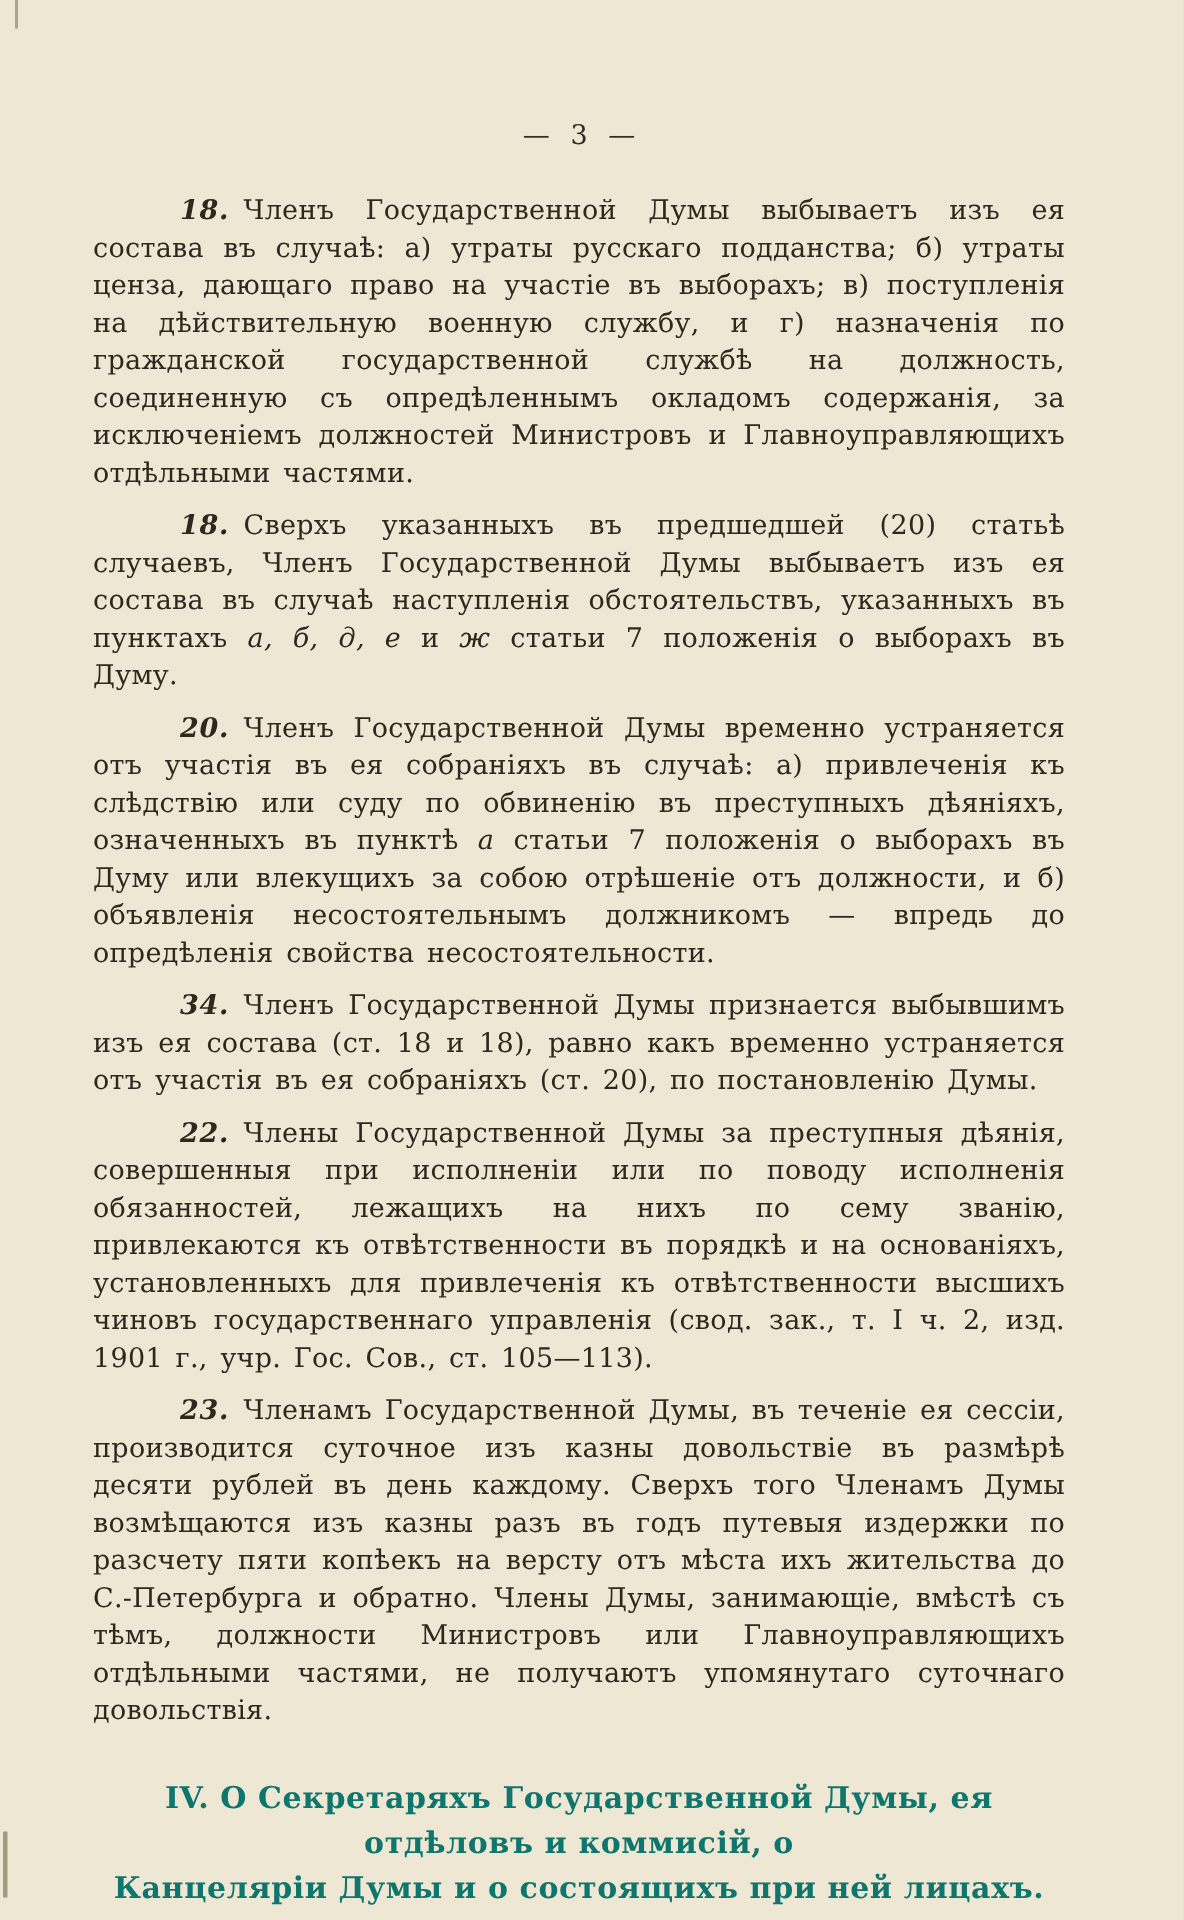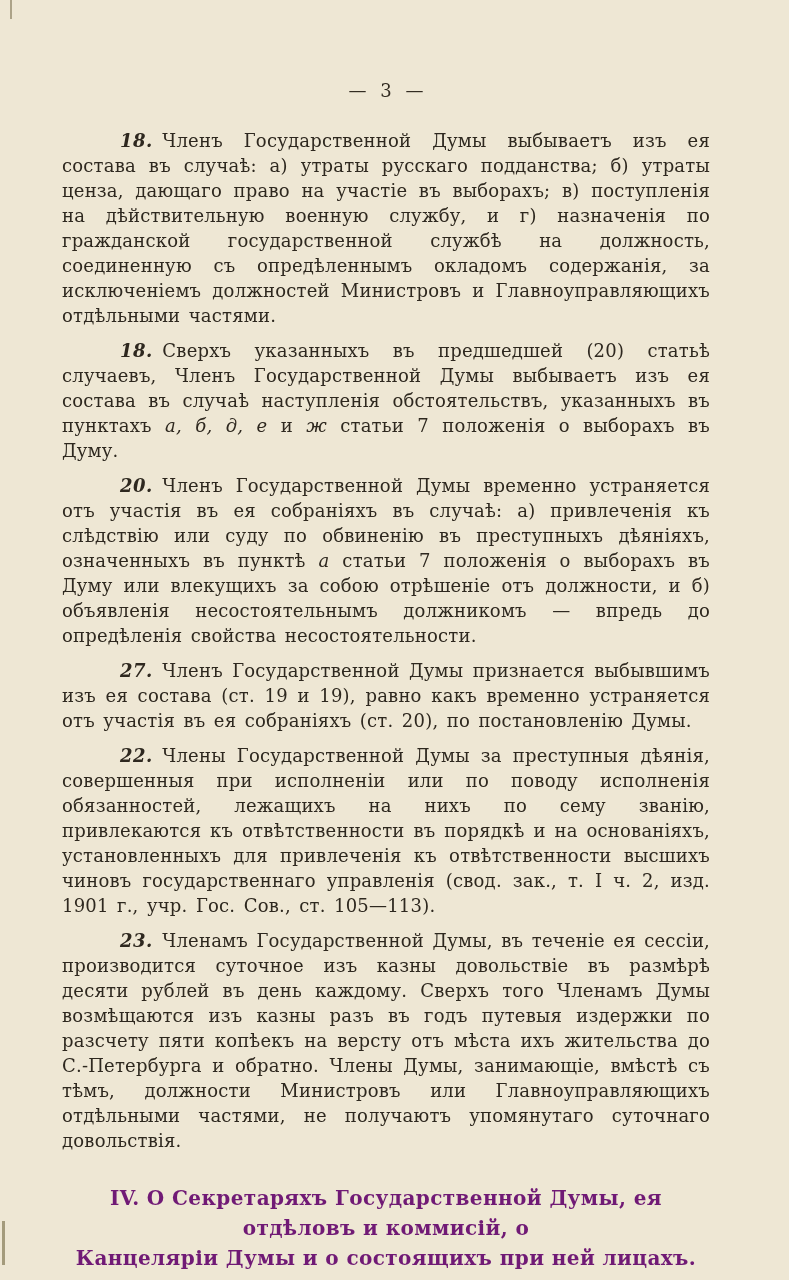--- a/index.html
+++ b/index.html
@@ -49,21 +49,21 @@
     font-style: italic;
   }
   .heading {
     margin: 30px 0 18px 0;
     font-size: 20px;
     font-weight: bold;
     line-height: 30px;
     text-align: center;
     text-indent: 0;
     letter-spacing: 0.4px;
-    color: #701a75;
+    color: #0f766e;
   }
   .artifact-top-left {
     position: absolute;
     left: 10px;
     top: 0;
     width: 2px;
     height: 19px;
     background: #776b49;
     opacity: 0.55;
   }
@@ -82,19 +82,19 @@
 
 <div class="page" style="background: rgb(238, 231, 212); color: rgb(46, 40, 31);">
   <div class="artifact-top-left"></div>
   <div class="artifact-left-edge"></div>
   <div class="content">
     <div class="pageno">— 3 —</div>
     <div>
         <p class="para"><span class="pnum">18. </span><span>Членъ Государственной Думы выбываетъ изъ ея состава въ случаѣ: а) утраты русскаго подданства; б) утраты ценза, дающаго право на участіе въ выборахъ; в) поступленія на дѣйствительную военную службу, и г) назначенія по гражданской государственной службѣ на должность, соединенную съ опредѣленнымъ окладомъ содержанія, за исключеніемъ должностей Министровъ и Главноуправляющихъ отдѣльными частями.</span></p>
         <p class="para"><span class="pnum">18. </span><span>Сверхъ указанныхъ въ предшедшей (20) статьѣ случаевъ, Членъ Государственной Думы выбываетъ изъ ея состава въ случаѣ наступленія обстоятельствъ, указанныхъ въ пунктахъ </span><span class="it">а, б, д, е</span><span> и </span><span class="it">ж</span><span> статьи 7 положенія о выборахъ въ Думу.</span></p>
         <p class="para"><span class="pnum">20. </span><span>Членъ Государственной Думы временно устраняется отъ участія въ ея собраніяхъ въ случаѣ: а) привлеченія къ слѣдствію или суду по обвиненію въ преступныхъ дѣяніяхъ, означенныхъ въ пунктѣ </span><span class="it">а</span><span> статьи 7 положенія о выборахъ въ Думу или влекущихъ за собою отрѣшеніе отъ должности, и б) объявленія несостоятельнымъ должникомъ — впредь до опредѣленія свойства несостоятельности.</span></p>
-        <p class="para"><span class="pnum">27. </span><span>Членъ Государственной Думы признается выбывшимъ изъ ея состава (ст. 19 и 19), равно какъ временно устраняется отъ участія въ ея собраніяхъ (ст. 20), по постановленію Думы.</span></p>
+        <p class="para"><span class="pnum">34. </span><span>Членъ Государственной Думы признается выбывшимъ изъ ея состава (ст. 18 и 18), равно какъ временно устраняется отъ участія въ ея собраніяхъ (ст. 20), по постановленію Думы.</span></p>
         <p class="para"><span class="pnum">22. </span><span>Члены Государственной Думы за преступныя дѣянія, совершенныя при исполненіи или по поводу исполненія обязанностей, лежащихъ на нихъ по сему званію, привлекаются къ отвѣтственности въ порядкѣ и на основаніяхъ, установленныхъ для привлеченія къ отвѣтственности высшихъ чиновъ государственнаго управленія (свод. зак., т. I ч. 2, изд. 1901 г., учр. Гос. Сов., ст. 105—113).</span></p>
         <p class="para"><span class="pnum">23. </span><span>Членамъ Государственной Думы, въ теченіе ея сессіи, производится суточное изъ казны довольствіе въ размѣрѣ десяти рублей въ день каждому. Сверхъ того Членамъ Думы возмѣщаются изъ казны разъ въ годъ путевыя издержки по разсчету пяти копѣекъ на версту отъ мѣста ихъ жительства до С.-Петербурга и обратно. Члены Думы, занимающіе, вмѣстѣ съ тѣмъ, должности Министровъ или Главноуправляющихъ отдѣльными частями, не получаютъ упомянутаго суточнаго довольствія.</span></p>
         <div class="heading"><span>IV. О Секретаряхъ Государственной Думы, ея отдѣловъ и коммисій, о</span><br><span>Канцеляріи Думы и о состоящихъ при ней лицахъ.</span></div>
       </div>
   </div>
 </div>
 
 </body></html>

